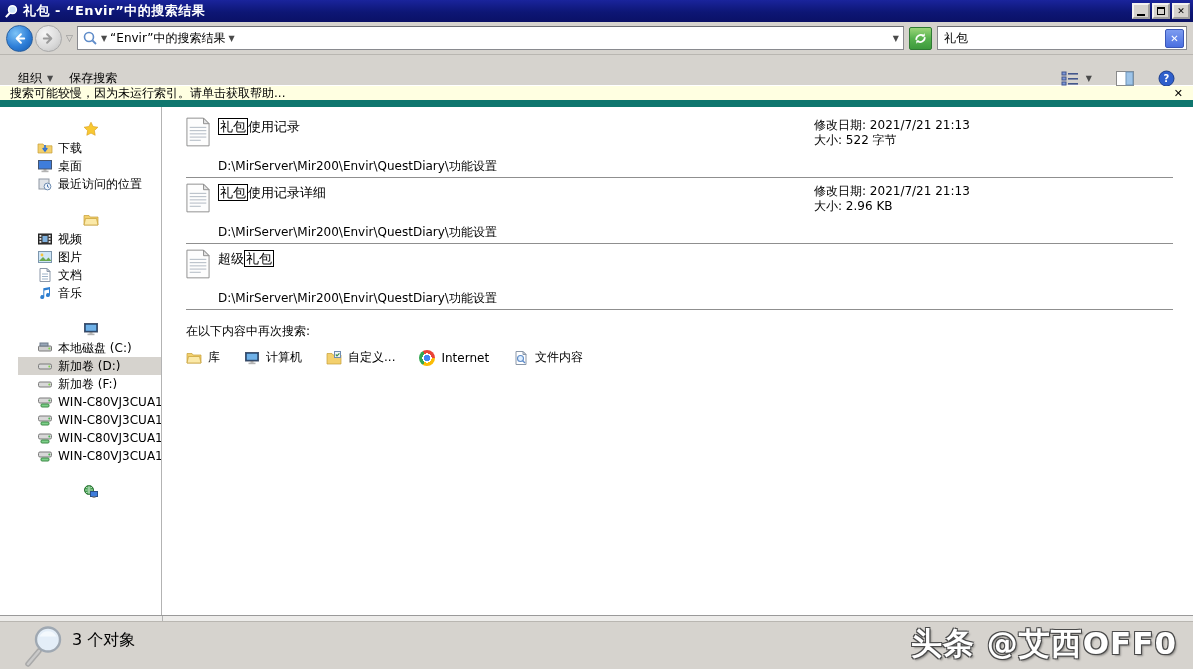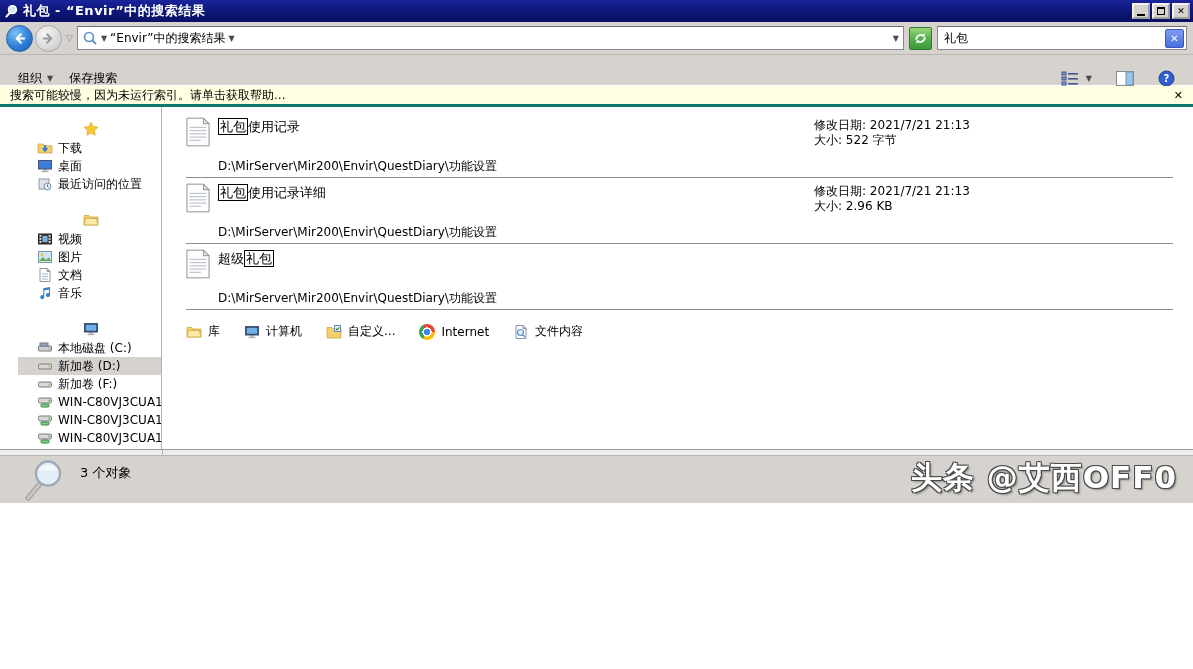--- a/index.html
+++ b/index.html
@@ -1,18 +1,18 @@
 <!DOCTYPE html>
 <html><head>
 <meta charset="utf-8">
 <style>
   * { margin:0; padding:0; box-sizing:border-box; }
   html,body { width:1193px; height:669px; }
   body { font-family:"DejaVu Sans","Liberation Sans",sans-serif; font-size:12px; color:#000; }
-  .window { width:1193px; height:503px; background:#a21caf; position:relative; overflow:hidden; display:flex; flex-direction:column; }
+  .window { width:1193px; height:669px; background:#a21caf; position:relative; overflow:hidden; display:flex; flex-direction:column; }
 
   
   .titlebar { height:22px; background:linear-gradient(180deg,#1a249c 0%,#0d1675 55%,#0a1166 100%); display:flex; align-items:center; padding:0 3px 0 4px; flex:0 0 auto; }
   .titlebar .t-icon { width:15px; height:15px; margin-right:4px; }
   .titlebar .t-text { color:#fff; font-weight:bold; font-size:13px; letter-spacing:.5px; white-space:nowrap; }
   .t-spacer { flex:1; }
   .winbtn { width:18px; height:16px; background:#d6d3ce; border:2px outset #f4f2ef; margin-left:2px; display:flex; align-items:center; justify-content:center; font-size:9px; font-weight:bold; color:#000; }
   .glyph-min { width:8px; height:2px; background:#000; margin-top:7px; }
   .glyph-max { width:8px; height:8px; border:1px solid #000; border-top:2px solid #000; }
 
@@ -30,21 +30,21 @@
   .search-field { width:250px; height:24px; background:#fff; border:1px solid #898a8f; border-top-color:#6d6e73; display:flex; align-items:center; padding:0 2px 0 6px; flex:0 0 auto; }
   .search-input { flex:1; border:none; outline:none; font-size:12px; font-family:inherit; background:transparent; }
   .search-clear { width:19px; height:19px; background:linear-gradient(180deg,#7d9cf0 0%,#4a6fe0 100%); border:1px solid #3a57b8; border-radius:2px; color:#fff; font-size:10px; font-weight:bold; display:flex; align-items:center; justify-content:center; }
 
   
   .toolbar { height:31px; background:#d6d3ce; border-bottom:1px solid #ffffff; display:flex; align-items:center; padding:0 10px; flex:0 0 auto; }
   .tb-item { display:flex; align-items:center; gap:5px; padding:4px 8px; font-size:12px;margin-top:17px; }
   .tb-right { margin-left:auto; display:flex; align-items:center; gap:8px; }
 
   
-  .notifbar { height:21px; background:#ffffe1; border-bottom:3px solid #0f766e; display:flex; align-items:center; padding:0 10px; flex:0 0 auto; }
+  .notifbar { height:21px; background:#ffffe1; border-bottom:7px solid #0f766e; display:flex; align-items:center; padding:0 10px; flex:0 0 auto; }
   .notif-close { margin-left:auto; font-size:11px; font-weight:bold; color:#000; line-height:1; }
 
   
   .main { flex:1; display:flex; background:#fff; overflow:hidden; }
   .sidebar { width:162px; flex:0 0 162px; border-right:1px solid #b3b3b3; padding-top:14px; background:#fff; }
   .sb-section { margin-bottom:19px; }
   .sb-row { height:18px; display:flex; align-items:center; gap:5px; white-space:nowrap; overflow:hidden; font-size:12px; }
   .sb-head { padding-left:21px;flex-direction:column; }
   .sb-child { margin-left:18px; padding-left:19px; }
   .sb-child.selected { background:#d6d3ce; }
@@ -65,21 +65,21 @@
   .sa-opt { display:flex; align-items:center; gap:6px; font-size:12px; white-space:nowrap; }
   .chrome-icon { width:16px; height:16px; border-radius:50%; flex:0 0 16px;
     background: radial-gradient(circle,#4285f4 0 28%,#fff 30% 40%,rgba(0,0,0,0) 42%),
                 conic-gradient(from 90deg,#fbbc05 0 120deg,#34a853 120deg 240deg,#ea4335 240deg 360deg); }
 
   
   .statusbar { height:54px; flex:0 0 auto; background:#d6d3ce; border-top:1px solid #9a9a9a; position:relative; }
   .status-strip { position:absolute; top:0; left:0; right:0; height:6px; background:#edecea; border-bottom:1px solid #b9b6b1; }
   .status-strip .strip-div { position:absolute; left:162px; top:0; bottom:0; width:1px; background:#b3b3b3; }
   .status-mag { position:absolute; left:22px; top:8px; }
-  .status-text { position:absolute; left:80px; top:14px; font-size:13px; }
+  .status-text { position:absolute; left:72px; top:14px; font-size:16px; }
 
   .watermark { position:absolute; right:16px; bottom:4px; font-size:31px; font-weight:bold; color:#fff; letter-spacing:1px;
     text-shadow:1px 1px 0 #4a4a4a,-1px -1px 0 #4a4a4a,1px -1px 0 #4a4a4a,-1px 1px 0 #4a4a4a,2px 2px 2px rgba(0,0,0,.35); }
 </style>
 </head>
 <body>
 
 <div class="window">
 
   <div class="titlebar">
@@ -402,20 +402,21 @@
               <line x1="4" y1="25" x2="16" y2="25"></line>
             </g>
         </svg>
         <div class="r-name">
           <span>超级</span><span class="hl">礼包</span><span></span>
         </div>
         <div class="r-path">D:\MirServer\Mir200\Envir\QuestDiary\功能设置</div>
       </div>
 
       <div class="search-again">
+        <div class="sa-label">在以下内容中再次搜索:</div>
         <div class="sa-options">
           <div class="sa-opt">
             <svg class="icon16" viewBox="0 0 16 16">
               <path d="M1 3.5h5l1.2 1.5H15v8H1z" fill="#f3d06d" stroke="#c59f37" stroke-width=".7"></path>
               <path d="M2.5 6.5h11l1.5 6.5H1z" fill="#fbe9a8" stroke="#c59f37" stroke-width=".7"></path>
             </svg>
             <span>库</span>
           </div>
           <div class="sa-opt">
             <svg class="icon16" viewBox="0 0 16 16">

